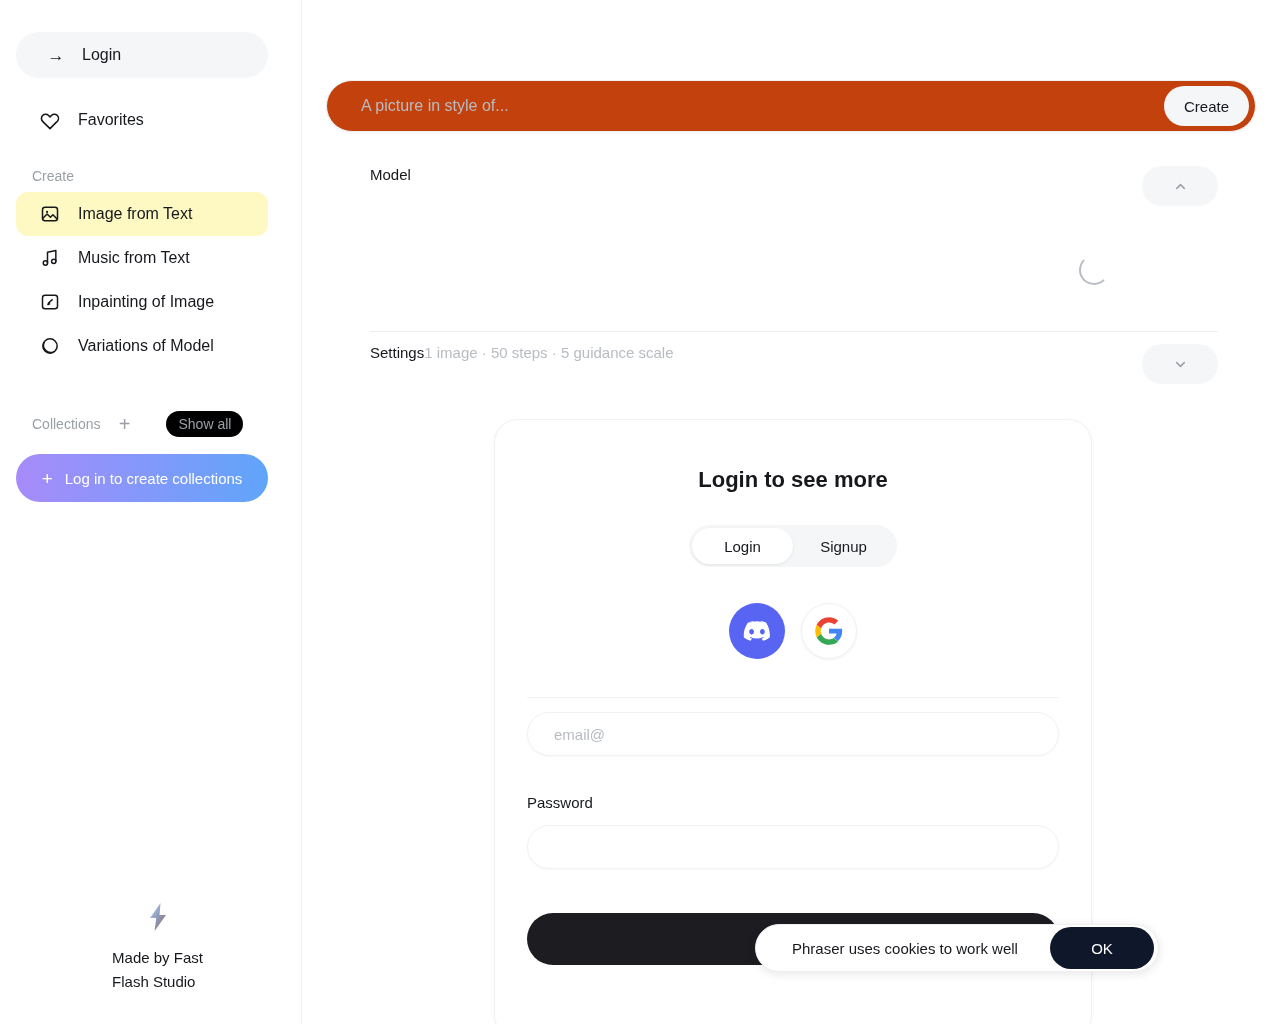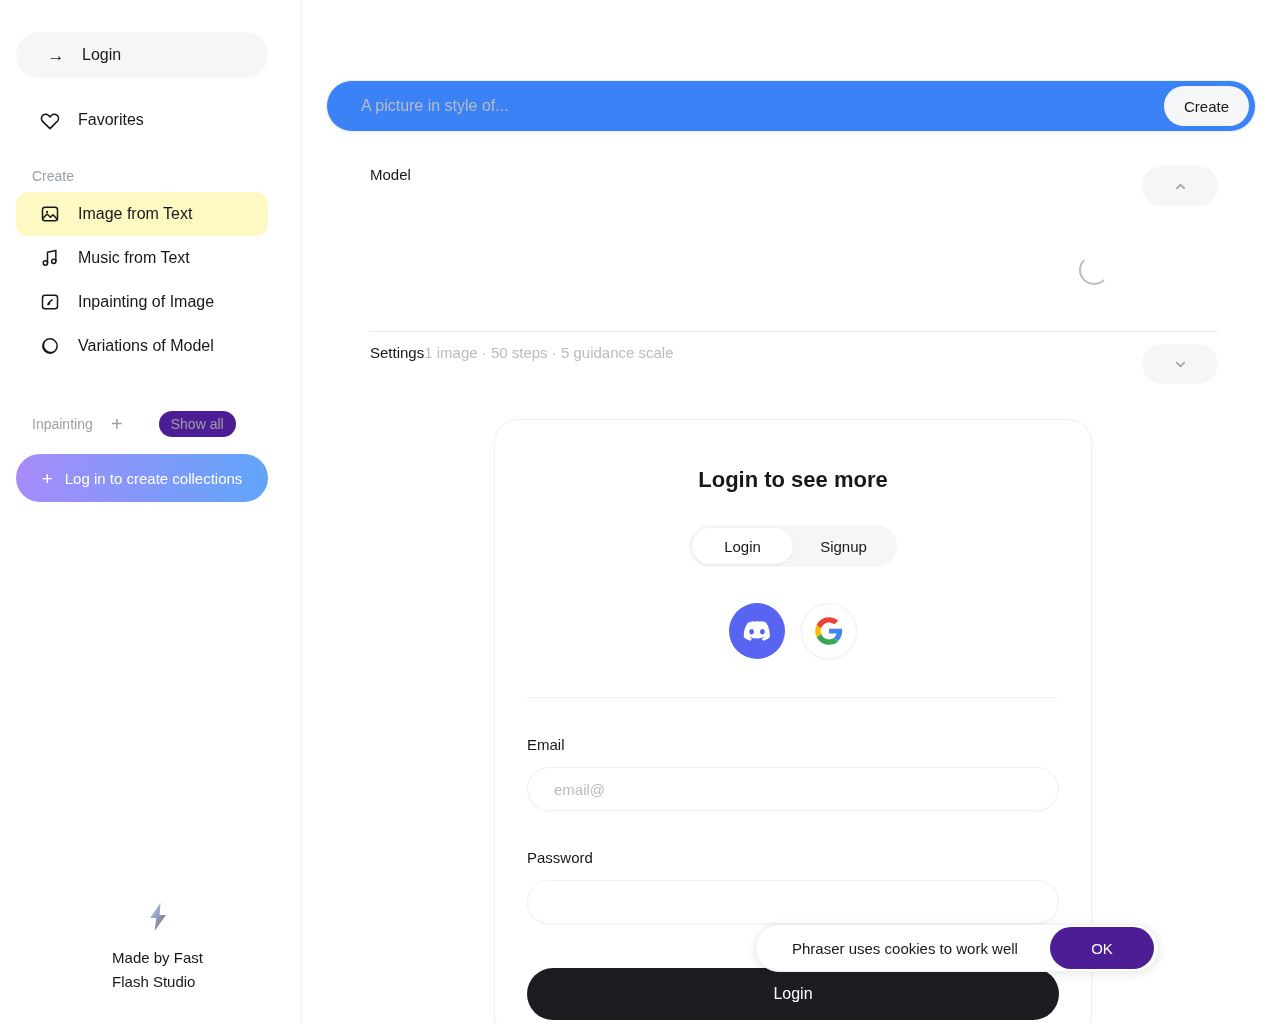--- a/index.html
+++ b/index.html
@@ -112,21 +112,21 @@
     color: #9aa0a6;
     font-size: 20px;
     line-height: 1;
     margin-left: 4px;
   }
   .show-all-btn {
     margin-left: 22px;
     height: 26px;
     padding: 0 12px;
     border-radius: 13px;
-    background: #4c1d95;
+    background: #000000;
     border: none;
     font-size: 14px;
     color: #9aa0a6;
     cursor: pointer;
     font-family: "Liberation Sans", sans-serif;
   }
 
   .gradient-btn {
     margin-top: 16px;
     width: 252px;
@@ -169,21 +169,21 @@
     overflow: hidden;
   }
 
   .prompt-bar {
     position: absolute;
     left: 24px;
     top: 80px;
     width: 930px;
     height: 52px;
     border-radius: 26px;
-    background: #3b82f6;
+    background: #c2410c;
     border: 1px solid #f0f1f3;
     box-shadow: 0 1px 3px rgba(16,24,40,0.05);
     display: flex;
     align-items: center;
     padding-left: 34px;
     padding-right: 6px;
   }
   .prompt-input {
     flex: 1 1 auto;
     border: none;
@@ -384,21 +384,21 @@
   .cookie-text {
     font-size: 15px;
     color: #16181c;
     white-space: nowrap;
   }
   .ok-btn {
     width: 104px;
     height: 42px;
     border-radius: 21px;
     border: none;
-    background: #4c1d95;
+    background: #0f172a;
     color: #ffffff;
     font-size: 15px;
     cursor: pointer;
     font-family: "Liberation Sans", sans-serif;
   }
 </style>
 </head>
 <body>
 
 <div id="app">
@@ -460,21 +460,21 @@
       <span class="ic">
         <svg width="20" height="20" viewBox="0 0 24 24" fill="none" stroke="#16181c" stroke-width="1.8" stroke-linecap="round" stroke-linejoin="round">
           <circle cx="12" cy="12" r="8.6"></circle>
           <path d="M5.2 7.2a8.6 8.6 0 0 0 11.6 11.6"></path>
         </svg>
       </span>
       <span class="lbl">Variations of Model</span>
     </div>
 
     <div class="collections-row">
-      <span class="c-title">Inpainting</span>
+      <span class="c-title">Collections</span>
       <button class="plus-btn">
         <span>+</span>
       </button>
       <button class="show-all-btn">Show all</button>
     </div>
 
     <button class="gradient-btn" id="gradientBtn" style="background: linear-gradient(90deg, rgb(167, 139, 250) 0%, rgb(96, 165, 250) 100%);">
       <span class="g-plus">+</span>
       <span>Log in to create collections</span>
     </button>
@@ -555,21 +555,20 @@
             <path fill="#4285F4" d="M45.1 24.5c0-1.6-.1-2.8-.4-4.1H24v7.4h12.1c-.2 2-1.6 5-4.5 7l6.9 5.4c4.1-3.8 6.6-9.4 6.6-15.7z"></path>
             <path fill="#34A853" d="M24 46c5.9 0 10.9-2 14.5-5.3l-6.9-5.4c-1.9 1.3-4.4 2.2-7.6 2.2-5.8 0-10.7-3.8-12.5-9.1l-7.2 5.5C7.9 41.1 15.3 46 24 46z"></path>
             <path fill="#FBBC05" d="M11.5 28.4c-.5-1.4-.8-2.9-.8-4.4s.3-3 .7-4.4l-7.2-5.6A22 22 0 0 0 2 24c0 3.6.9 7 2.3 10z"></path>
             <path fill="#EA4335" d="M24 10.2c4.1 0 6.9 1.8 8.5 3.3l6.2-6C34.9 4 29.9 2 24 2 15.3 2 7.9 6.9 4.2 14l7.2 5.6C13.3 14.2 18.2 10.2 24 10.2z"></path>
           </svg>
         </button>
       </div>
 
       <div class="card-divider"></div>
 
-      <div class="field-label">Email</div>
       <input class="text-field" type="email" placeholder="email@" style="">
 
       <div class="field-label">Password</div>
       <input class="text-field" type="password" placeholder="" style="">
 
       <button class="submit-btn">Login</button>
     </section>
 
     <div class="cookie-banner">
       <span class="cookie-text">Phraser uses cookies to work well</span>

